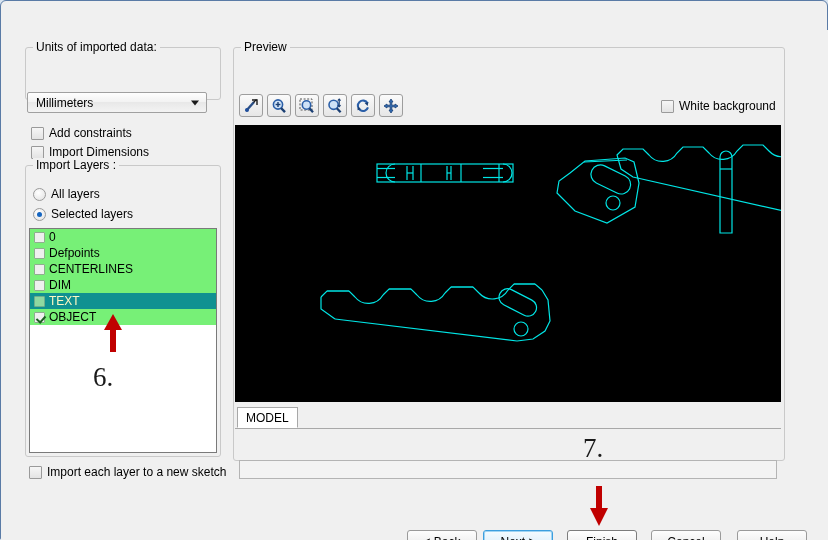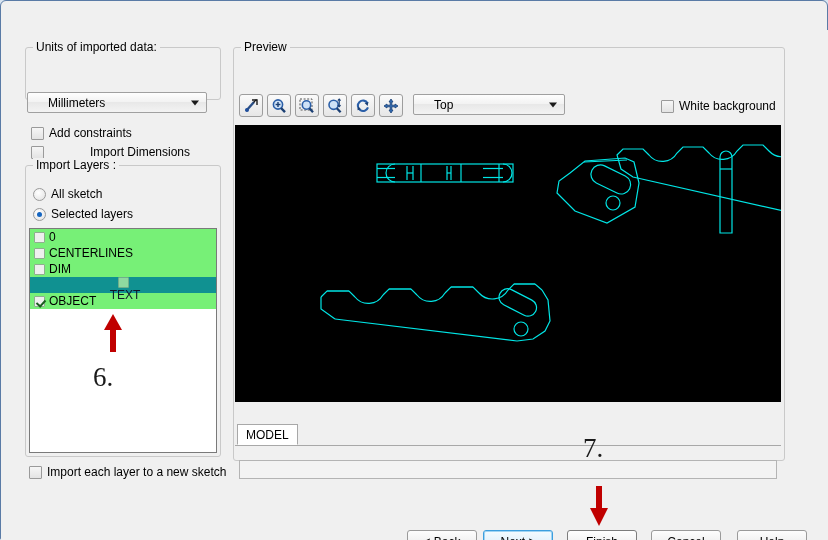--- a/index.html
+++ b/index.html
@@ -59,21 +59,21 @@
     padding:0 3px;font-size:12px;color:#000;
     top:-8px;left:7px;white-space:nowrap;
   }
   
   #units-group{left:24px;top:17px;width:196px;height:53px;}
   .combo{
     position:absolute;box-sizing:border-box;
     background:linear-gradient(to bottom,#fefefe 0%,#f2f2f2 48%,#e8e8e8 50%,#f3f3f3 100%);
     border:1px solid #a0a0a0;border-radius:2px;
     display:flex;align-items:center;
-    padding-left:20px;font-size:12px;color:#000;
+    padding-left:8px;font-size:12px;color:#000;
     cursor:default;
   }
   .combo .arrow{
     position:absolute;right:7px;top:50%;transform:translateY(-50%);
     width:0;height:0;border-left:4px solid transparent;border-right:4px solid transparent;
     border-top:5px solid #1a1a1a;
   }
   #units-combo{left:26px;top:62px;width:180px;height:21px;}
   
   .cbrow{position:absolute;display:flex;align-items:center;cursor:default;}
@@ -103,39 +103,39 @@
   #layers-list{
     position:absolute;left:28px;top:198px;width:188px;height:225px;
     box-sizing:border-box;border:1px solid #7a7a7a;background:#ffffff;
     overflow:hidden;
   }
   .lyr-fill{background:#77f077;}
   .lyr{
     height:16px;display:flex;align-items:center;padding-left:4px;
     font-size:12px;color:#000;cursor:default;box-sizing:border-box;
   }
-  .lyr.sel{background:#109191;color:#0f172a;flex-direction:column;}
+  .lyr.sel{background:#109191;color:#fef9c3;}
   .lyr .cbox{width:11px;height:11px;margin-right:4px;}
   .lyr.sel .cbox{border-color:#6fae8c;background:#8fd9a0;}
   
   #preview-group{left:232px;top:17px;width:552px;height:414px;}
   .tb-btn{
     position:absolute;width:24px;height:23px;box-sizing:border-box;
     background:linear-gradient(to bottom,#fbfbfb,#e6e6e6);
     border:1px solid #9d9d9d;border-radius:3px;
     display:flex;align-items:center;justify-content:center;
     cursor:default;
   }
   #view-combo{left:412px;top:64px;width:152px;height:21px;}
   .canvas{
     position:absolute;left:234px;top:95px;width:546px;height:277px;
     background:#000;overflow:hidden;
   }
   .tabstrip{
-    position:absolute;left:234px;top:377px;width:546px;height:22px;margin-top:17px;
+    position:absolute;left:234px;top:377px;width:546px;height:22px;
   }
   .tab{
     position:absolute;left:2px;top:0;height:21px;box-sizing:border-box;
     padding:0 8px;background:#ffffff;
     border:1px solid #a8a8a8;border-bottom:1px solid #ffffff;
     display:flex;align-items:center;font-size:12px;cursor:default;
   }
   .tabline{position:absolute;left:0;top:21px;width:546px;height:1px;background:#a8a8a8;}
   .statusbar{
     position:absolute;left:238px;top:430px;width:538px;height:19px;
@@ -186,42 +186,46 @@
     </div>
     <div class="combo" id="units-combo">
       <span>Millimeters</span>
       <span class="arrow"></span>
     </div>
 
     <div class="cbrow" style="left:30px;top:96px;">
       <span class="cbox"></span>
       <span>Add constraints</span>
     </div>
-    <div class="cbrow" style="left:30px;top:115px;gap:41px;">
+    <div class="cbrow" style="left:30px;top:115px;">
       <span class="cbox"></span>
       <span>Import Dimensions</span>
     </div>
 
     <div class="groupbox" id="layers-group">
       <span class="group-label">Import Layers :</span>
     </div>
     <div class="cbrow" style="left:32px;top:157px;">
       <span class="radio"></span>
-      <span>All sketch</span>
+      <span>All layers</span>
     </div>
     <div class="cbrow" style="left:32px;top:177px;">
       <span class="radio on"></span>
       <span>Selected layers</span>
     </div>
 
     <div id="layers-list">
       <div class="lyr-fill" id="lyr-fill">
           <div class="lyr">
             <span class="cbox lite"></span>
             <span>0</span>
+          </div>
+          <div class="lyr">
+            <span class="cbox lite"></span>
+            <span>Defpoints</span>
           </div>
           <div class="lyr">
             <span class="cbox lite"></span>
             <span>CENTERLINES</span>
           </div>
           <div class="lyr">
             <span class="cbox lite"></span>
             <span>DIM</span>
           </div>
           <div class="lyr sel">
@@ -282,24 +286,20 @@
         <path d="M9.6 5.0 L13.4 4.2 L12.6 8.0 Z" fill="#1b3f73"></path>
         <path d="M6.0 11.2 L2.4 12.2 L3.2 8.4 Z" fill="#1b3f73"></path>
       </svg>
     </div>
     <div class="tb-btn" style="left:378px;top:64px;">
       <svg width="16" height="16" viewBox="0 0 16 16">
         <path d="M8 1 L10 4 H8.8 V7.2 H12 V6 L15 8 L12 10 V8.8 H8.8 V12 H10 L8 15 L6 12 H7.2 V8.8 H4 V10 L1 8 L4 6 V7.2 H7.2 V4 H6 Z" fill="#2f6bb5" stroke="#1b3f73" stroke-width="0.8"></path>
       </svg>
     </div>
 
-    <div class="combo" id="view-combo">
-      <span>Top</span>
-      <span class="arrow"></span>
-    </div>
 
     <div class="cbrow" style="left:660px;top:69px;">
       <span class="cbox"></span>
       <span>White background</span>
     </div>
 
     <div class="canvas">
       <svg class="drawing" width="546" height="277" viewBox="0 0 546 277">
         <g fill="none" stroke="#00e5e5" stroke-width="1.2">
 

